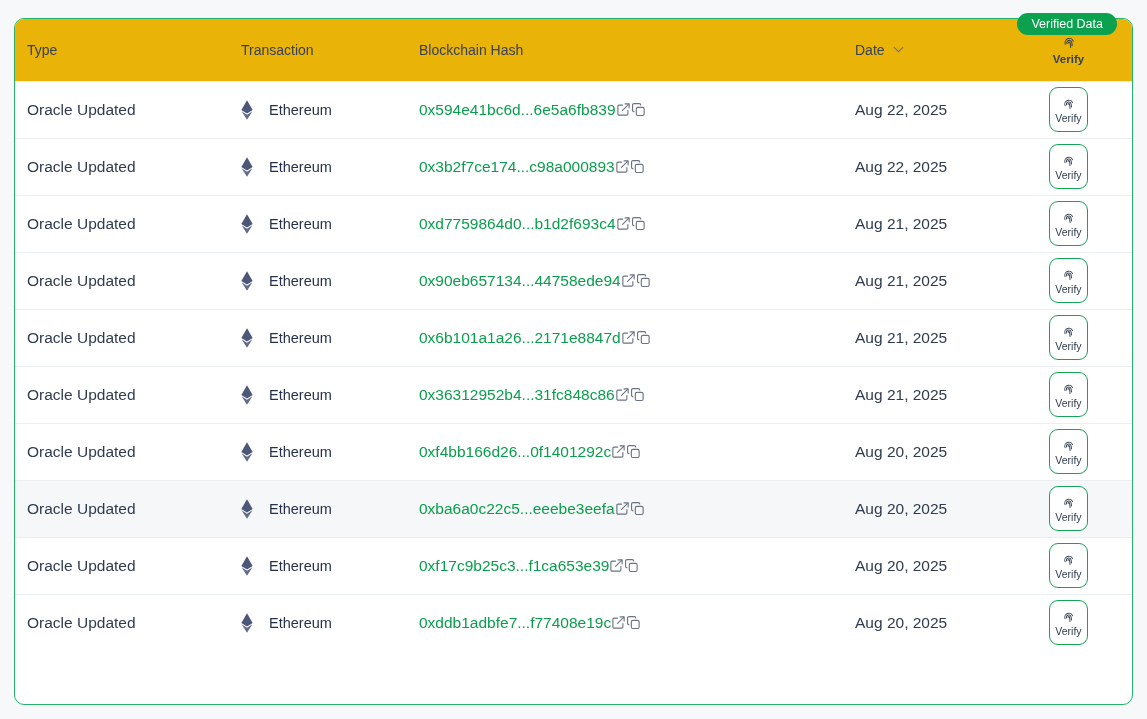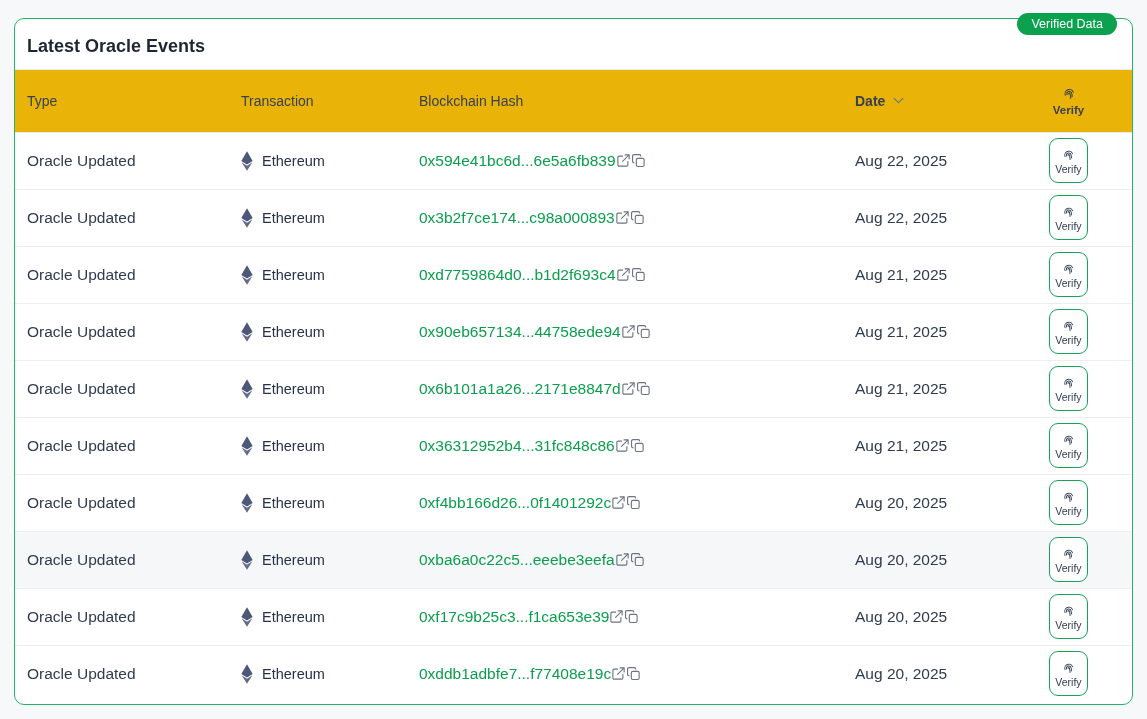--- a/index.html
+++ b/index.html
@@ -55,31 +55,31 @@
     text-align: left;
     font-size: 14px;
     font-weight: 500;
     color: #374151;
     border-bottom: 1px solid #e7eaee;
     vertical-align: middle;
   }
   th.col-type, td.col-type { padding-left: 12px; }
   th.col-verify, td.col-verify { text-align: center; }
 
-  .date-header { display: inline-flex; align-items: center; gap: 6px; cursor: pointer; font-weight: bold; }
+  .date-header { display: inline-flex; align-items: center; gap: 6px; cursor: pointer; }
   .verify-header { display: flex; flex-direction: column; align-items: center; gap: 3px; }
   .verify-header .vh-label { font-size: 11.5px; font-weight: 700; color: #374151; }
 
   tbody tr { height: 57px; border-bottom: 1px solid #eceff2; }
   tbody tr:last-child { border-bottom: none; }
   tbody tr.highlight { background: #f6f7f8; }
 
   td { font-size: 15.5px; color: #2f3b4e; vertical-align: middle; margin-top: 12px; }
 
-  .chain-cell { display: flex; align-items: center; gap: 9px; font-size: 14.5px; color: #27324a; }
+  .chain-cell { display: flex; align-items: center; gap: 16px; font-size: 14.5px; color: #27324a; }
 
   .hash-cell { display: flex; align-items: center; }
   .hash-link {
     color: #0a9e4c;
     font-size: 15.5px;
     font-weight: 500;
     text-decoration: none;
     cursor: pointer;
   }
   .icon-btn {
@@ -138,21 +138,20 @@
       <path d="M5 8.5l7 7 7-7"></path>
     </g>
   </defs>
 </svg>
 
 <div class="canvas">
 
   <div class="badge">Verified Data</div>
 
   <div class="card">
-    <div class="card-title">Latest Oracle Events</div>
 
     <table>
       <colgroup>
         <col style="width:226px">
           <col style="width:178px">
           <col style="width:436px">
           <col style="width:150px">
           <col>
       </colgroup>
       <thead>

